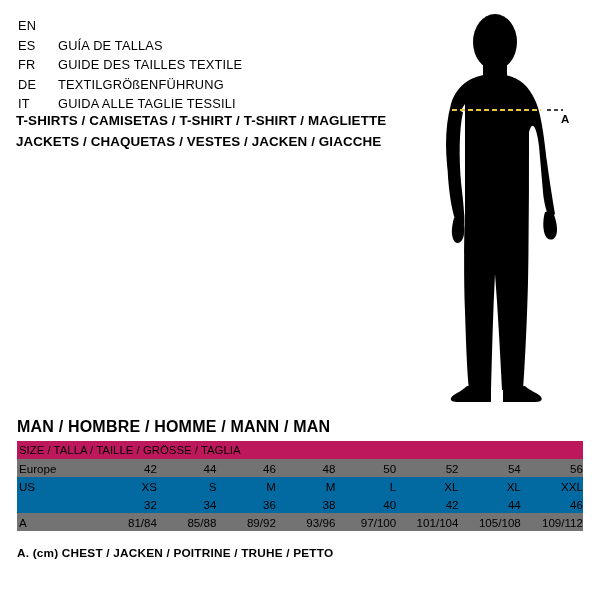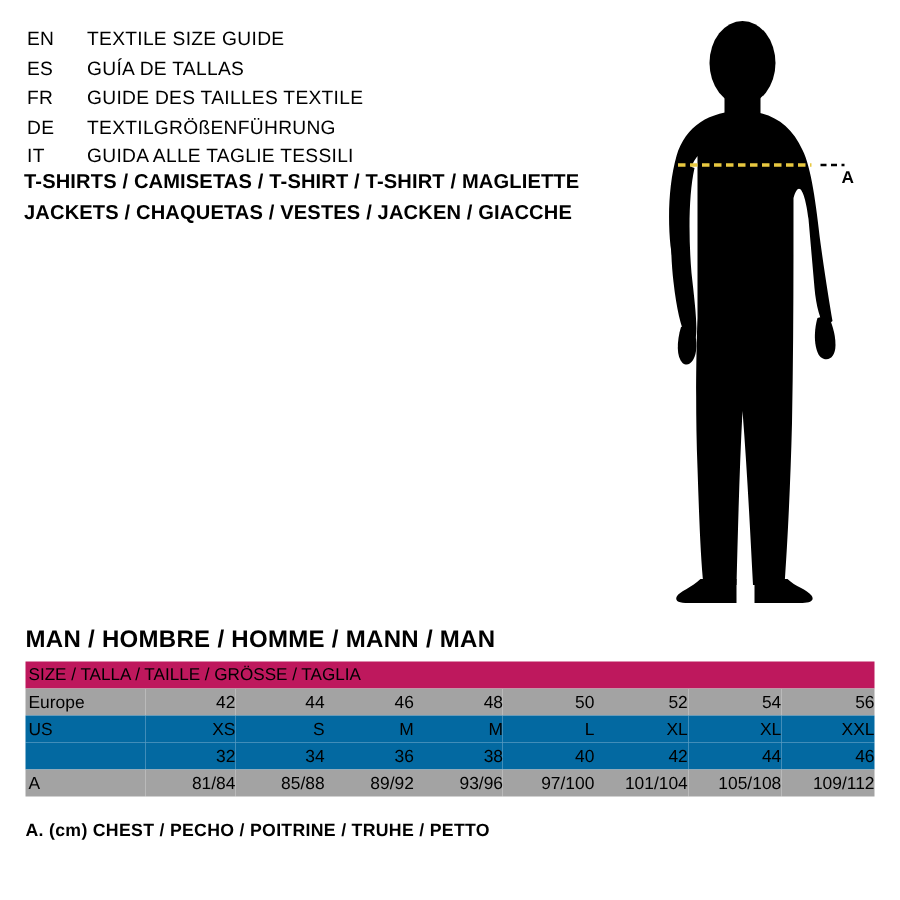--- a/index.html
+++ b/index.html
@@ -108,21 +108,21 @@
   .row-head td {
     background: #be185d;
     font-weight: normal;
     font-size: 11.4px;
     height: 17px;
   }
   .row-alt td {
     background: #0369a1;
   }
   .row-plain td {
-    background: #a3a3a3;
+    background: #737373;
   }
   .col-label {
     width: 90px;
     padding-left: 2px !important;
     text-align: left;
   }
   .cell {
     width: 68px;
     text-align: right;
   }
@@ -137,21 +137,20 @@
   }
 </style>
 </head>
 <body>
 
 <div class="page">
 
   <div class="lang-block">
     <div class="lang-row">
       <span class="lang-code">EN</span>
-      <span class="lang-text">TEXTILE SIZE GUIDE</span>
     </div>
     <div class="lang-row">
       <span class="lang-code">ES</span>
       <span class="lang-text">GUÍA DE TALLAS</span>
     </div>
     <div class="lang-row">
       <span class="lang-code">FR</span>
       <span class="lang-text">GUIDE DES TAILLES TEXTILE</span>
     </div>
     <div class="lang-row">
@@ -269,15 +268,15 @@
           <td class="cell">93/96</td>
           <td class="cell">97/100</td>
           <td class="cell">101/104</td>
           <td class="cell">105/108</td>
           <td class="cell">109/112</td>
         </tr>
       </tbody>
     </table>
   </div>
 
-  <div class="footnote">A. (cm) CHEST / PECHO / POITRINE / TRUHE / PETTO</div>
+  <div class="footnote">A. (cm) CHEST / JACKEN / POITRINE / TRUHE / PETTO</div>
 
 </div>
 
 </body></html>

